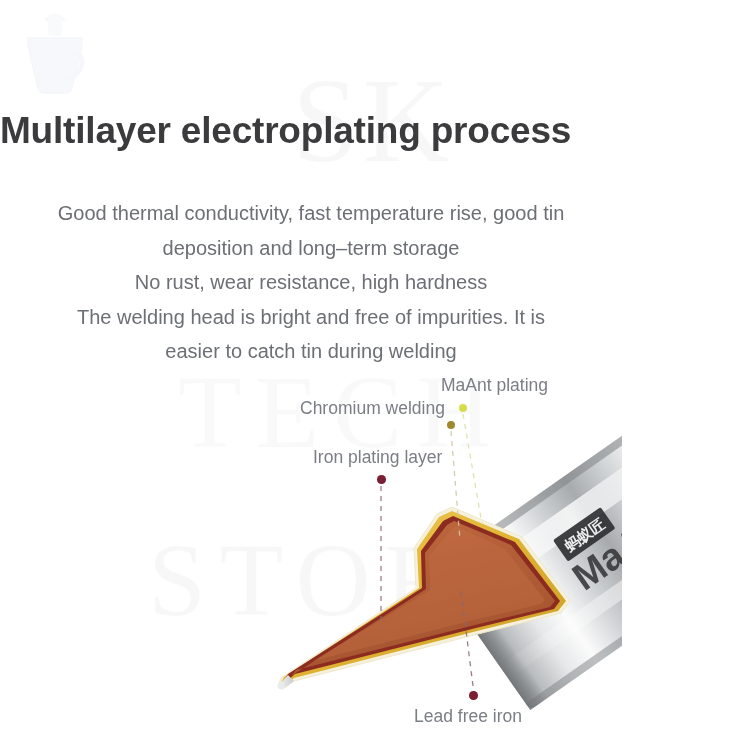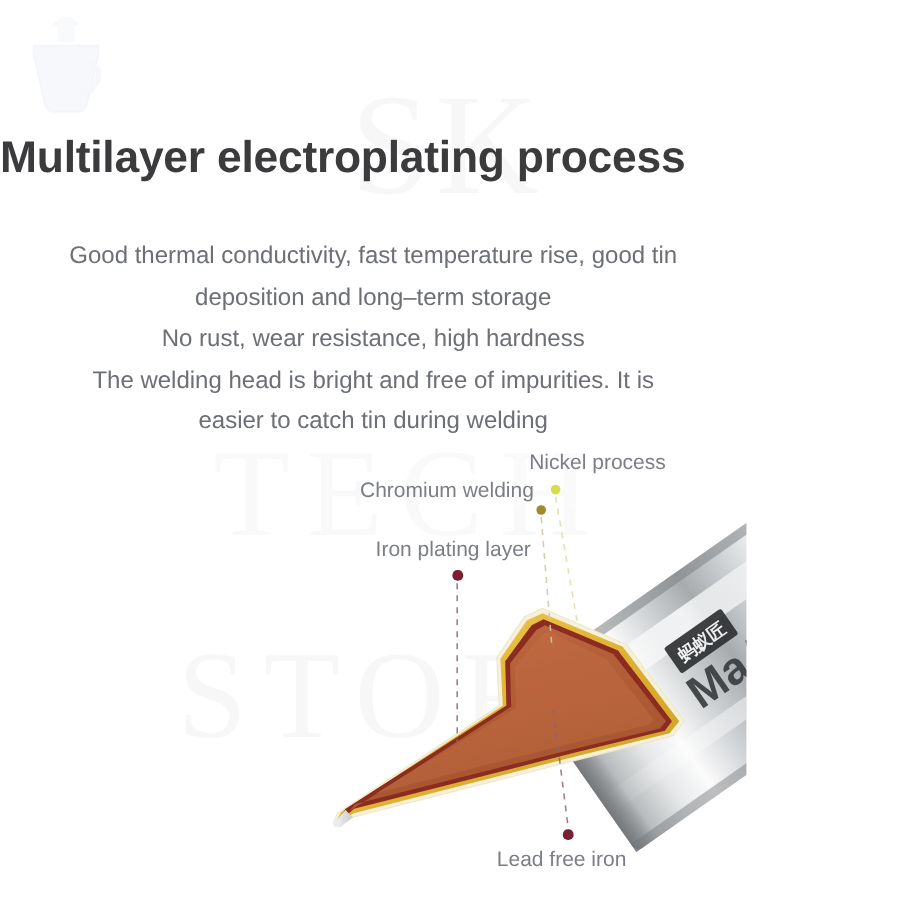--- a/index.html
+++ b/index.html
@@ -208,21 +208,21 @@
     </g>
 
     <g fill="none" stroke-width="1.3">
       <line x1="463" y1="414" x2="482" y2="524" stroke="#e2dfae" stroke-dasharray="5 5" opacity="0.95"></line>
       <line x1="451" y1="431" x2="460" y2="540" stroke="#cfc8a0" stroke-dasharray="5 5" opacity="0.9"></line>
       <line x1="381" y1="486" x2="381" y2="627" stroke="#8b6670" stroke-dasharray="5 5" opacity="0.85"></line>
       <line x1="473" y1="686" x2="461" y2="591" stroke="#8b6670" stroke-dasharray="5 5" opacity="0.85"></line>
     </g>
   </svg>
 
-  <div class="callout-label lbl-nickel">Nickel process</div>
+  <div class="callout-label lbl-nickel">MaAnt plating</div>
   <div class="callout-label lbl-chromium">Chromium welding</div>
   <div class="callout-label lbl-iron">Iron plating layer</div>
   <div class="callout-label lbl-lead">Lead free iron</div>
 
   <div class="dot dot-nickel" style="background: rgb(214, 221, 74);"></div>
   <div class="dot dot-chromium" style="background: rgb(159, 138, 47);"></div>
   <div class="dot dot-iron" style="background: rgb(123, 31, 52);"></div>
   <div class="dot dot-lead" style="background: rgb(123, 31, 52);"></div>
 
 </div>

